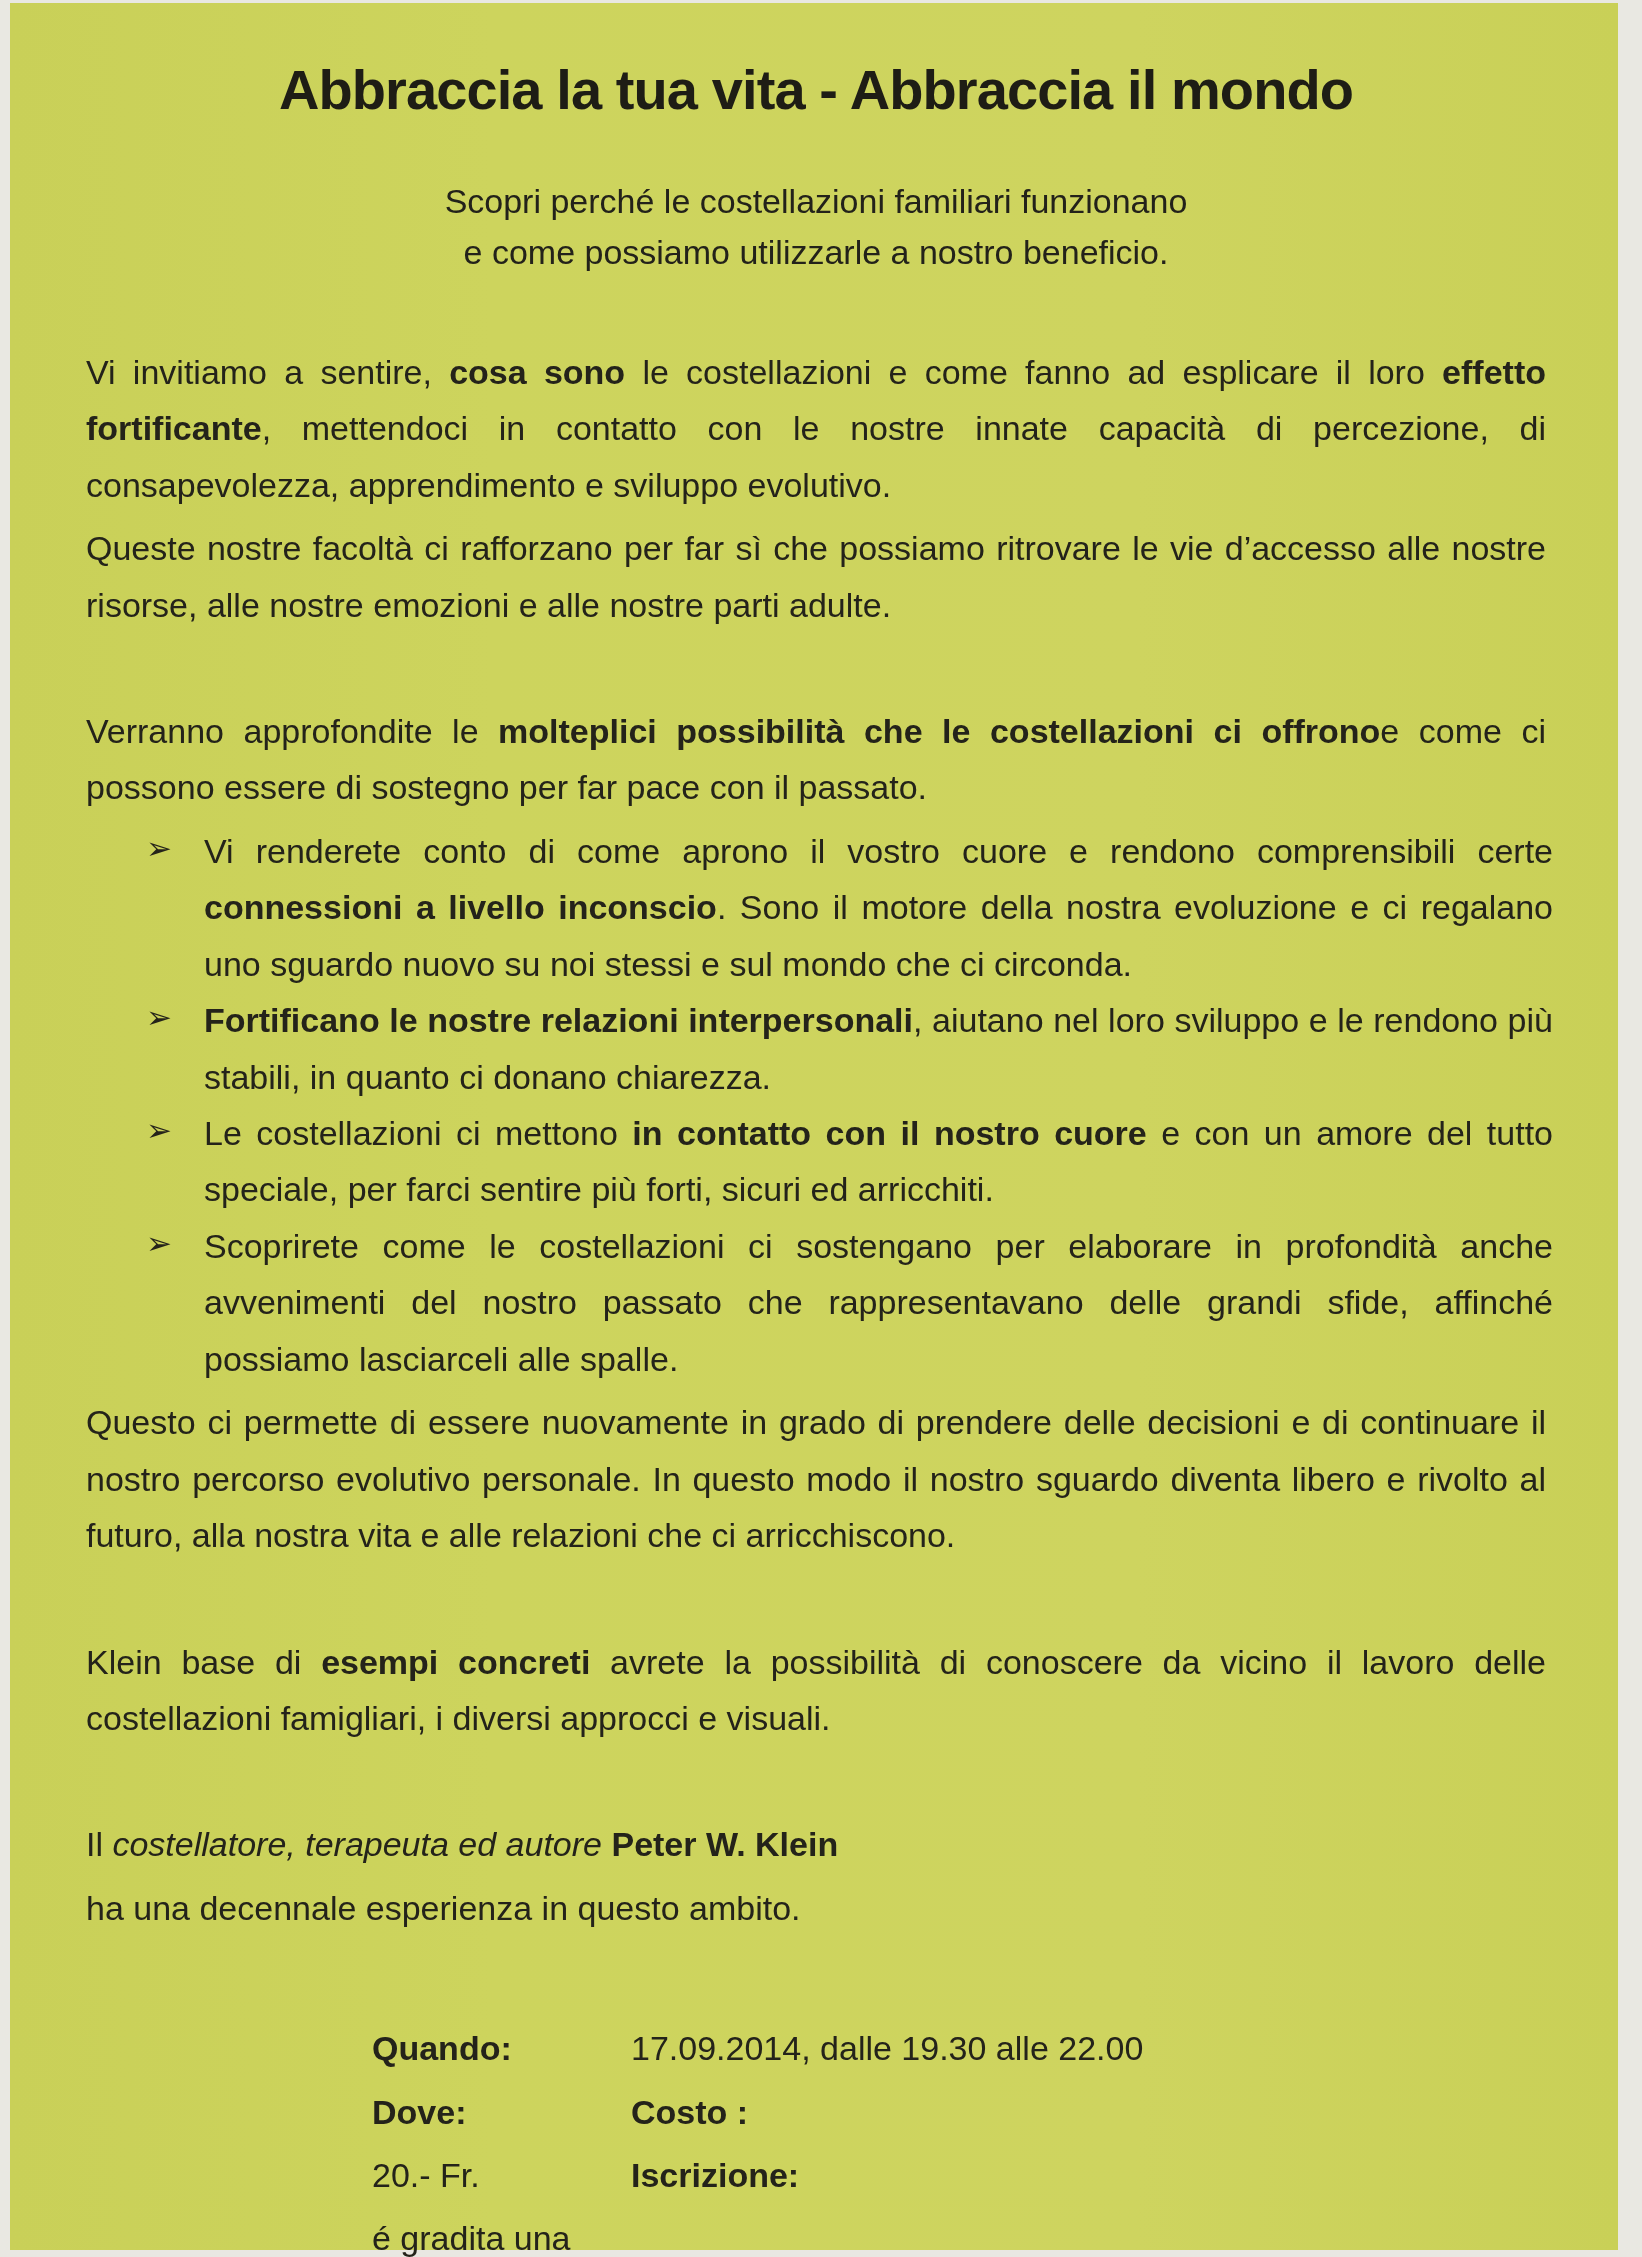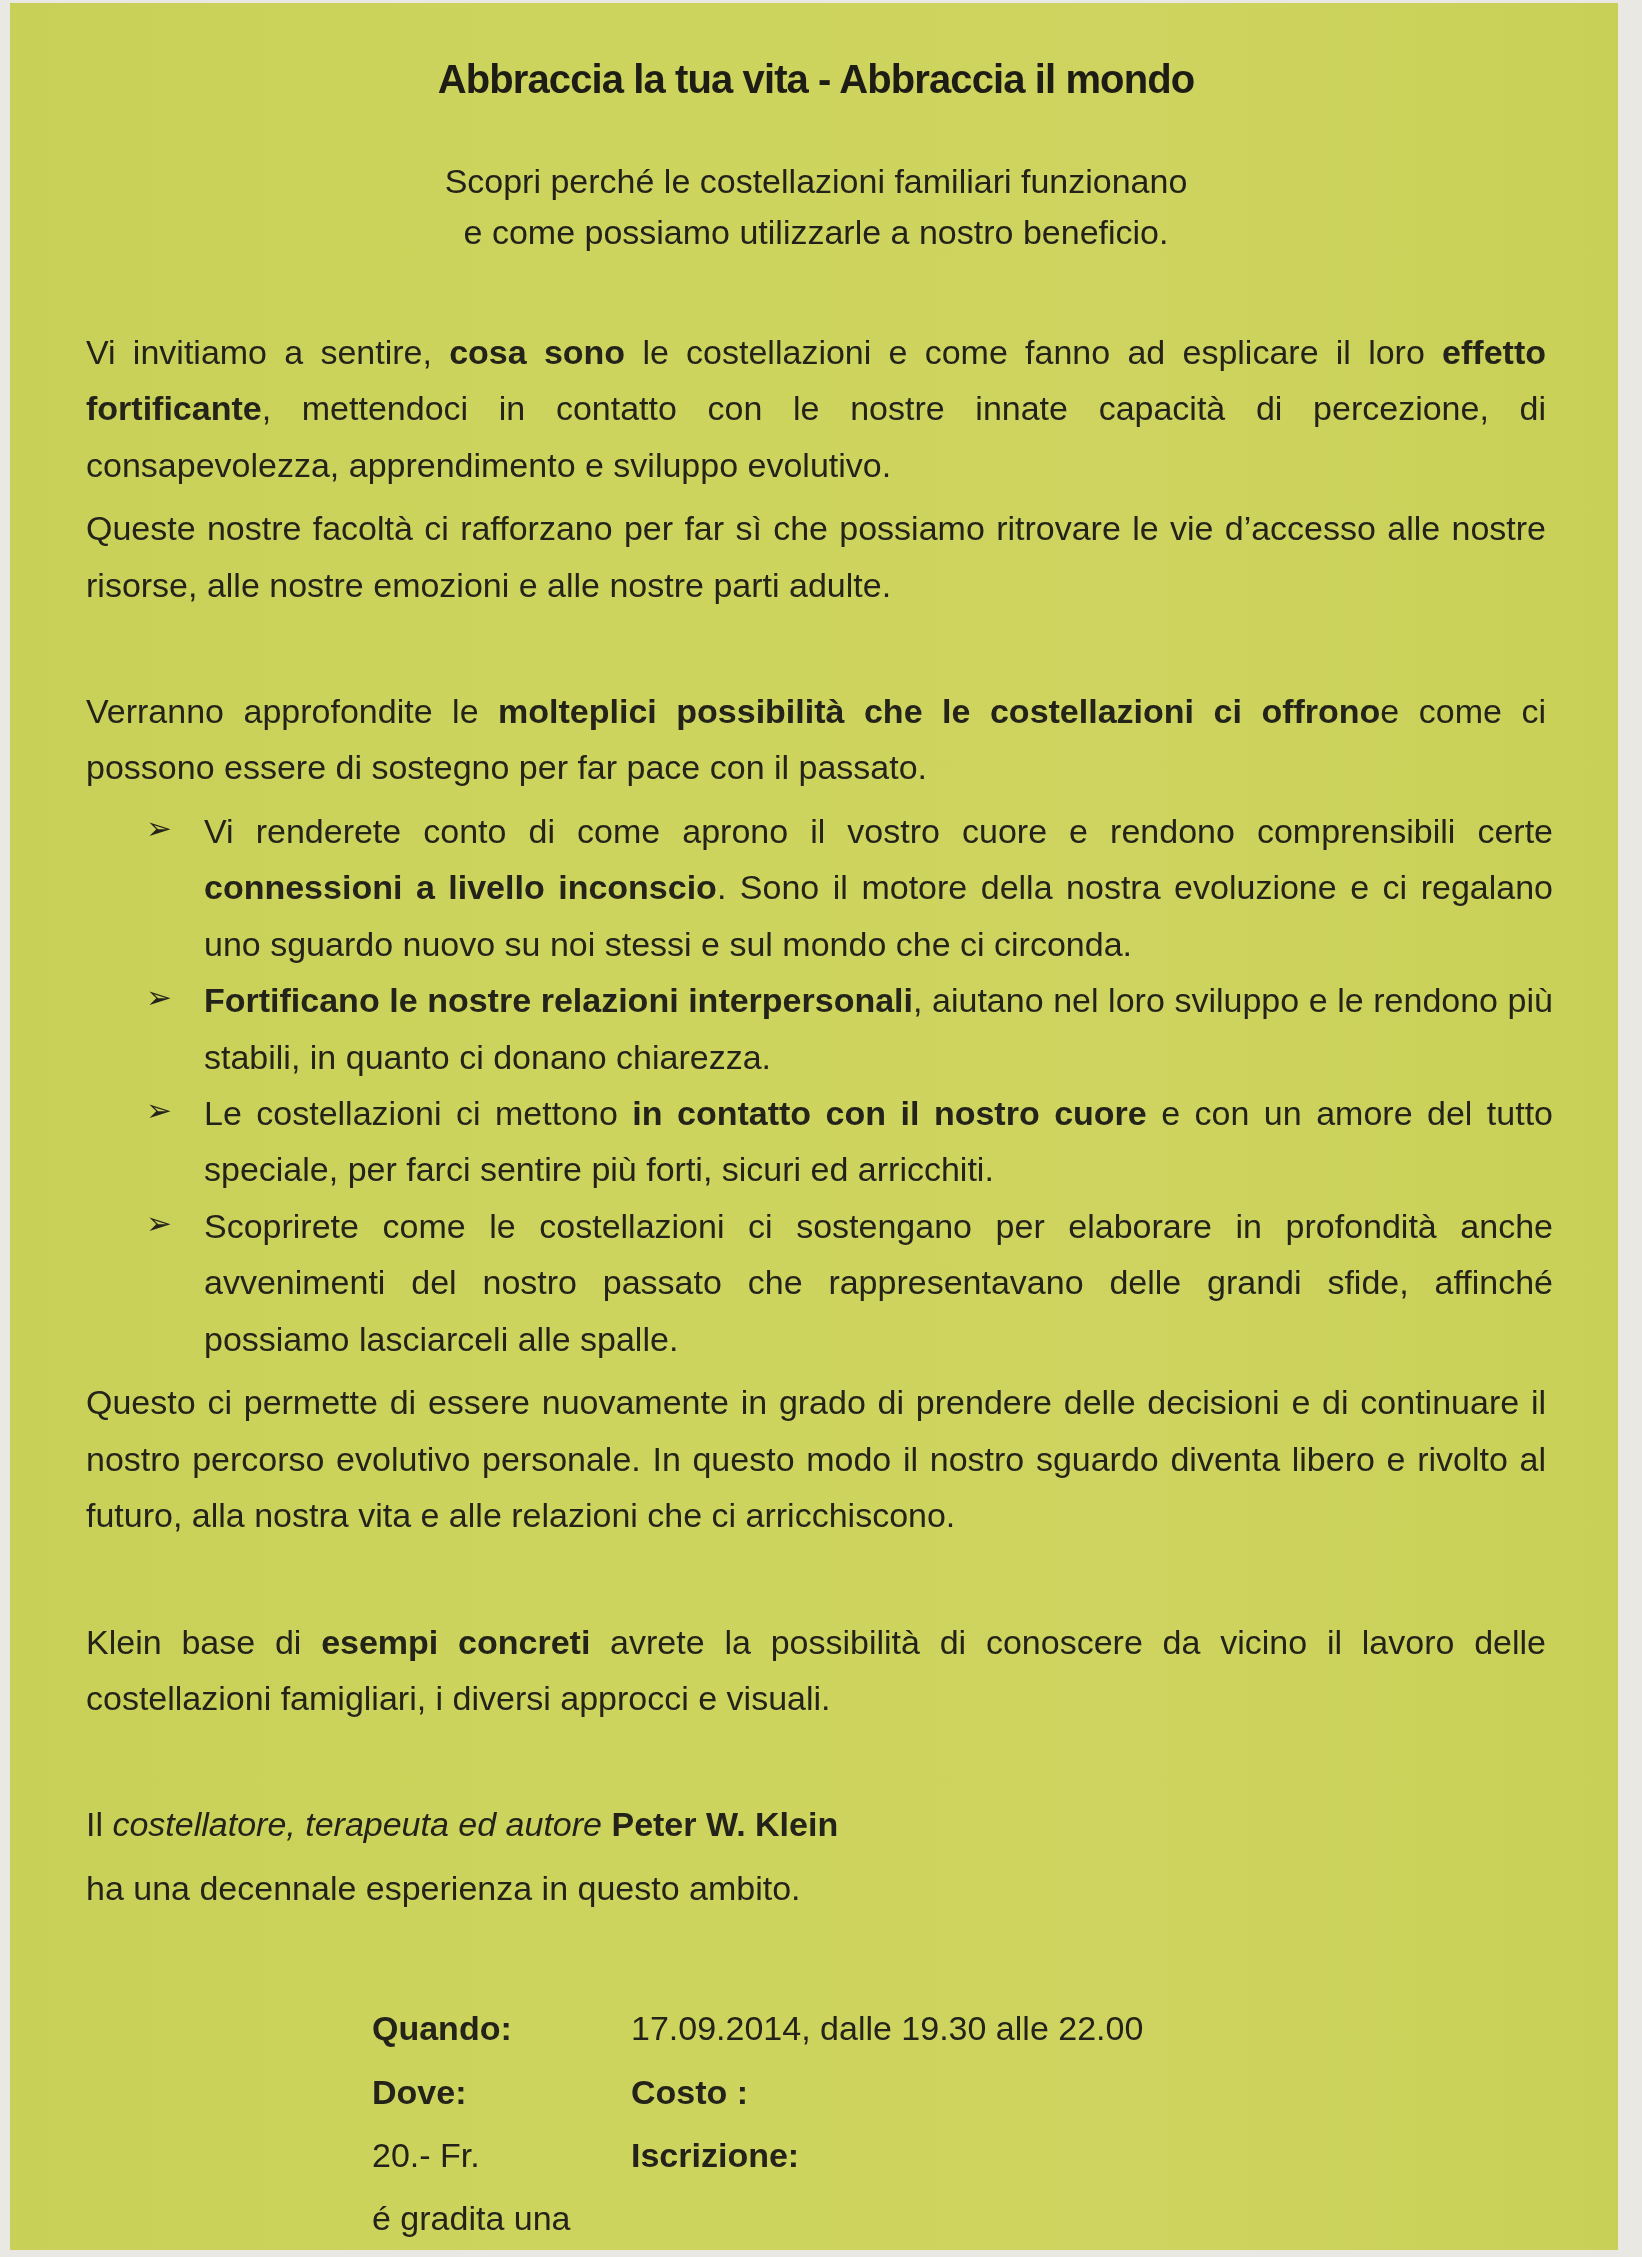--- a/index.html
+++ b/index.html
@@ -18,21 +18,21 @@
     right: 25px;
     bottom: 7.4px;
     background: #ccd35b;
     background: linear-gradient(90deg, #c9d058 0%, #cdd45d 30%, #ced45f 70%, #c9d057 100%);
     color: #24231a;
     box-sizing: border-box;
     padding: 54px 65px 37px 69px;
   }
   .title {
     text-align: center;
-    font-size: 40px;
+    font-size: 56px;
     font-weight: 700;
     letter-spacing: -0.9px;
     color: #1e1d15;
   }
   .subtitle {
     margin-top: 54px;
     text-align: center;
     font-size: 34px;
     font-weight: 400;
     line-height: 1.5;

